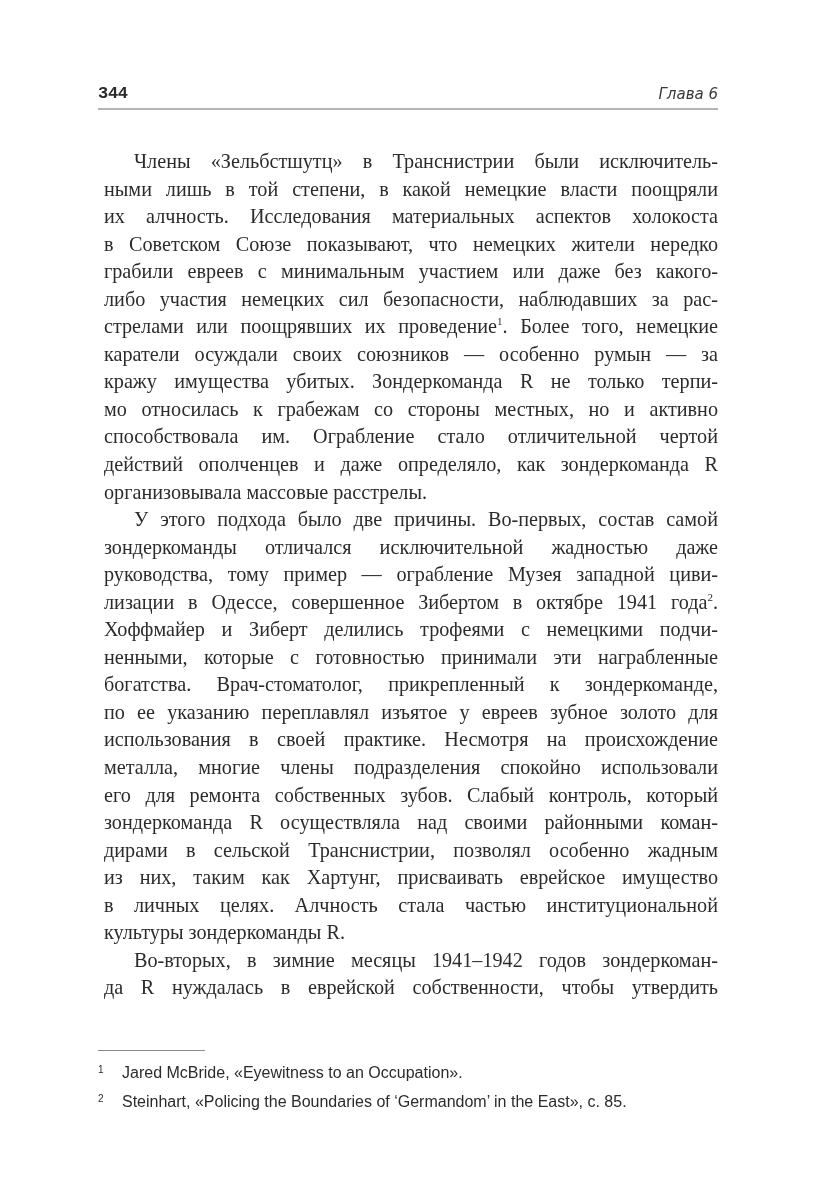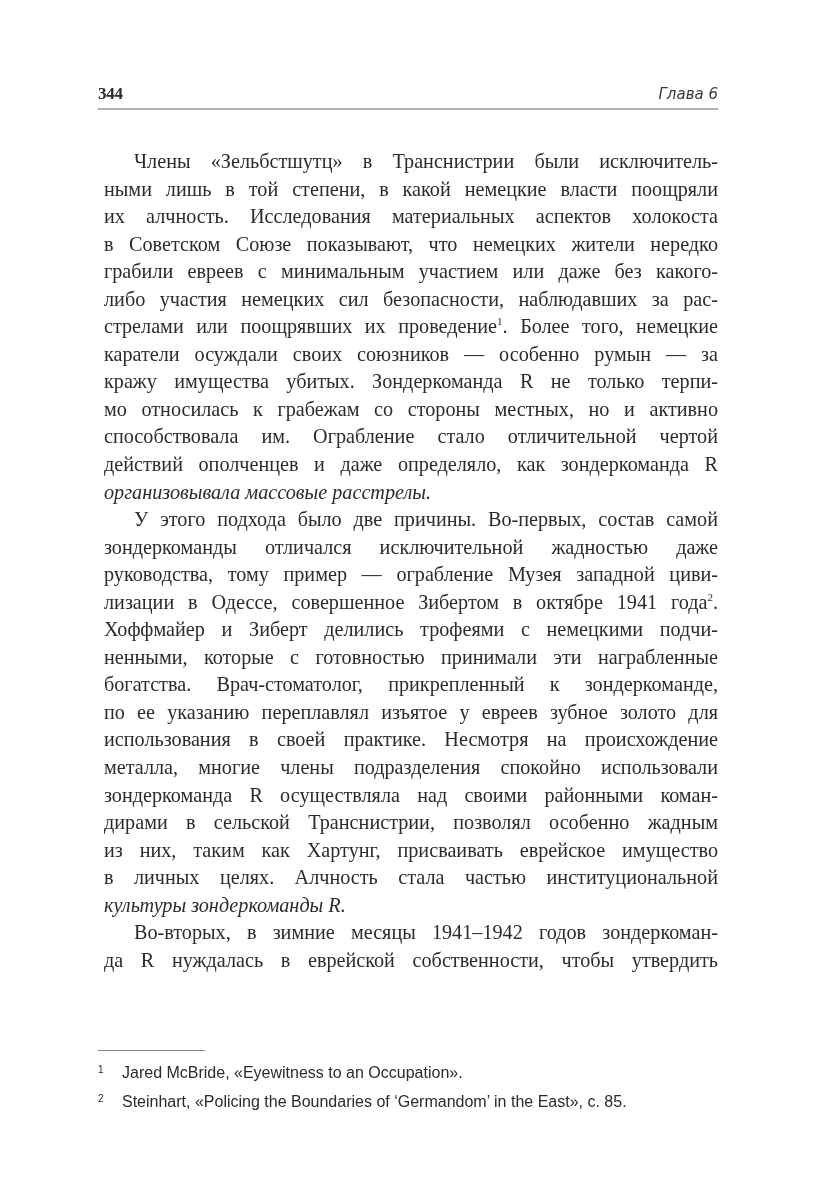--- a/index.html
+++ b/index.html
@@ -7,40 +7,40 @@
     width: 817px; height: 1200px; background: #ffffff;
     position: relative; overflow: hidden;
     color: #2a2a2a;
   }
   .header {
     position: absolute; left: 98px; top: 84px; width: 620px; height: 24px;
     border-bottom: 2px solid #b5b5b5;
   }
   .page-num {
     position: absolute; left: 0; top: 0;
-    font-family: Liberation Serif, serif; font-weight: bold;
+    font-family: Liberation Mono, monospace; font-weight: bold;
     font-size: 17px; color: #2b2b2b; letter-spacing: -0.3px;
   }
   .chapter {
     position: absolute; right: 0; top: 1px;
     font-family: "DejaVu Sans", sans-serif; font-style: italic;
     font-size: 15px; color: #3a3a3a;
   }
   .body-text {
     position: absolute; left: 98px; top: 148px; width: 620px;
     font-family: "Liberation Serif", serif; font-size: 20.2px;
     line-height: 27.55px; color: #2b2b2b;
   }
   .line {
     display: block; white-space: nowrap;
     text-align: justify; text-align-last: justify;
     height: 27.55px;
     margin-left: 6px;
   }
-  .line.last { text-align-last: left; font-style: italic; }
+  .line.last { text-align-last: left; }
   .line.indent { padding-left: 30px; }
   sup { font-size: 11px; line-height: 0; vertical-align: 8px; }
   .fn-rule {
     position: absolute; left: 98px; top: 1050px; width: 107px; height: 0;
     border-top: 1px solid #8a8a8a;
   }
   .footnotes {
     position: absolute; left: 98px; top: 1057px; width: 620px;
     font-family: Liberation Sans, sans-serif; font-size: 16px; color: #2b2b2b;
     line-height: 26px;
@@ -75,20 +75,21 @@
   <span class="line indent">У этого подхода было две причины. Во-первых, состав самой</span>
   <span class="line">зондеркоманды отличался исключительной жадностью даже</span>
   <span class="line">руководства, тому пример — ограбление Музея западной циви-</span>
   <span class="line"><span>лизации в Одессе, совершенное Зибертом в октябре 1941 года</span><sup>2</sup><span>.</span></span>
   <span class="line">Хоффмайер и Зиберт делились трофеями с немецкими подчи-</span>
   <span class="line">ненными, которые с готовностью принимали эти награбленные</span>
   <span class="line">богатства. Врач-стоматолог, прикрепленный к зондеркоманде,</span>
   <span class="line">по ее указанию переплавлял изъятое у евреев зубное золото для</span>
   <span class="line">использования в своей практике. Несмотря на происхождение</span>
   <span class="line">металла, многие члены подразделения спокойно использовали</span>
+  <span class="line">его для ремонта собственных зубов. Слабый контроль, который</span>
   <span class="line">зондеркоманда R осуществляла над своими районными коман-</span>
   <span class="line">дирами в сельской Транснистрии, позволял особенно жадным</span>
   <span class="line">из них, таким как Хартунг, присваивать еврейское имущество</span>
   <span class="line">в личных целях. Алчность стала частью институциональной</span>
   <span class="line last">культуры зондеркоманды R.</span>
 
   <span class="line indent">Во-вторых, в зимние месяцы 1941–1942 годов зондеркоман-</span>
   <span class="line">да R нуждалась в еврейской собственности, чтобы утвердить</span>
 </div>
 

